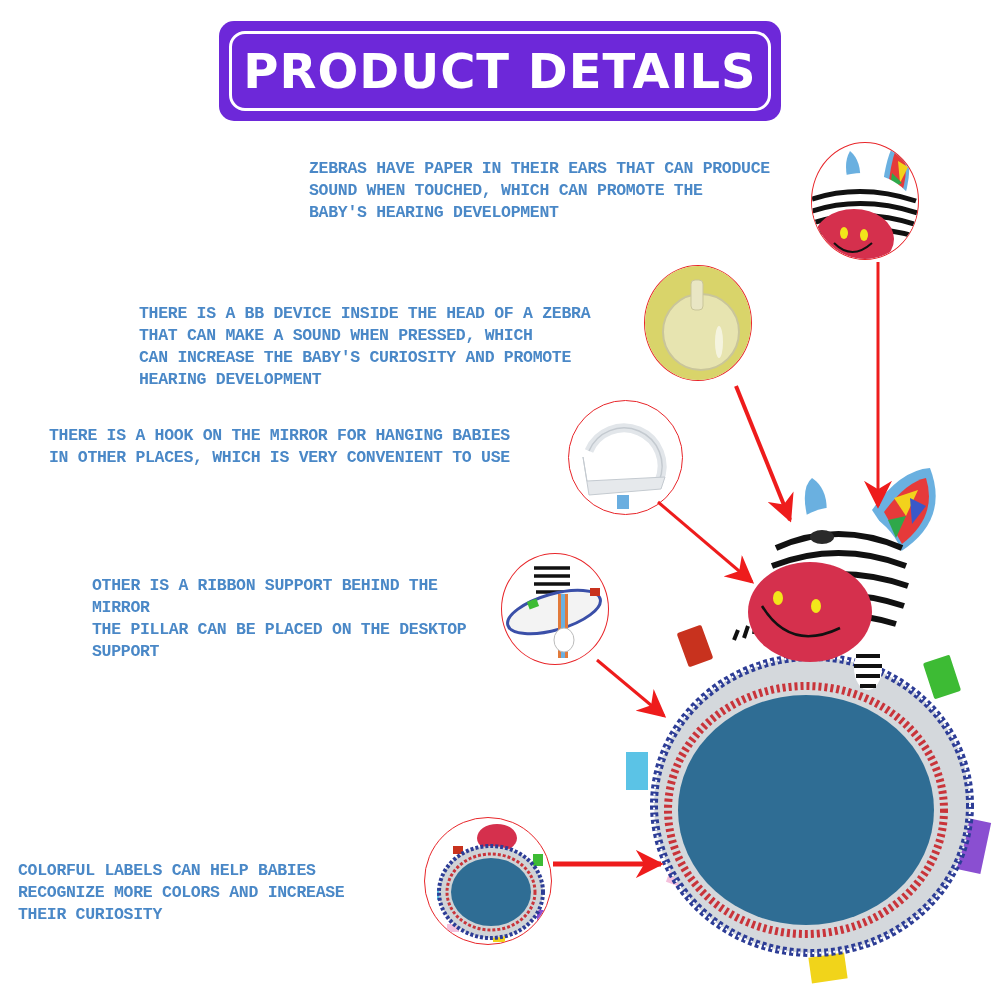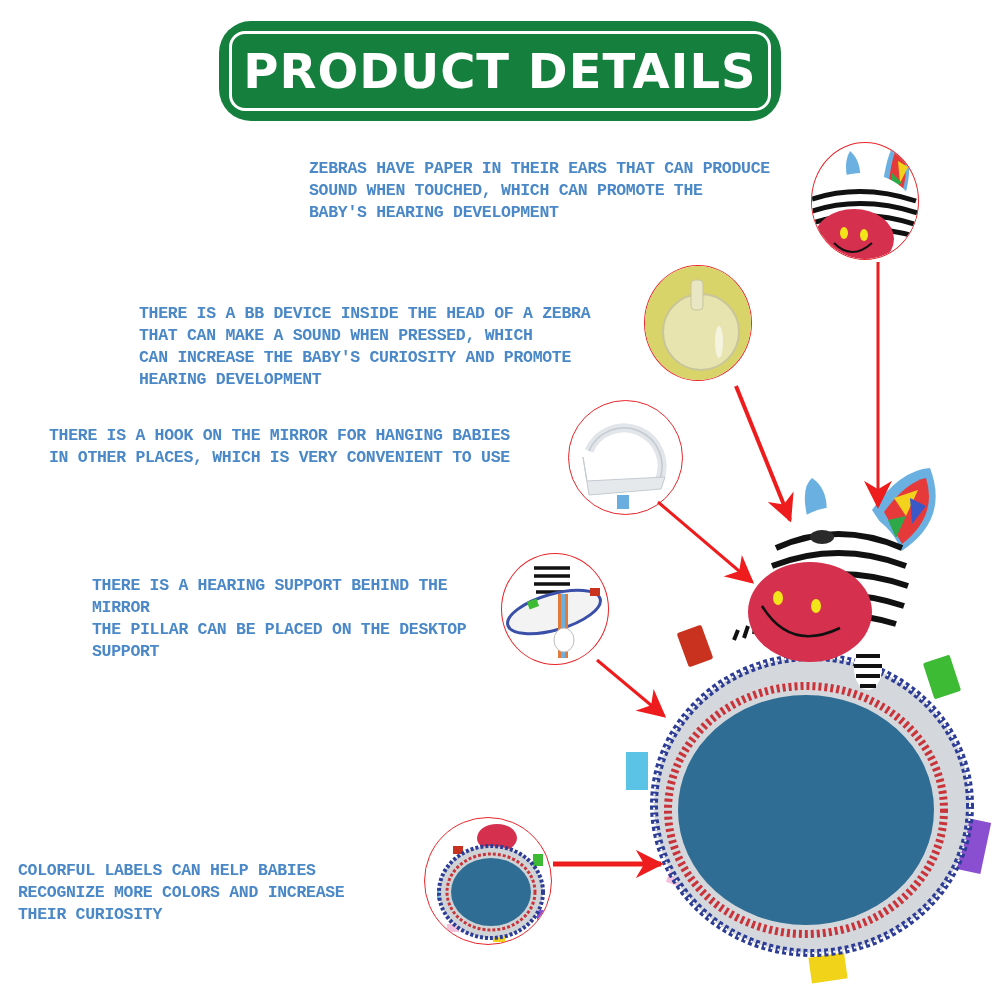--- a/index.html
+++ b/index.html
@@ -1,19 +1,19 @@
 <!DOCTYPE html>
 <html><head>
 <meta charset="utf-8">
 <style>
   html, body { margin: 0; padding: 0; background: #ffffff; }
   body { width: 1000px; height: 1000px; position: relative; overflow: hidden;
          font-family: "Liberation Sans", "DejaVu Sans", sans-serif; }
   .banner { position: absolute; left: 219px; top: 21px; width: 562px; height: 100px;
-            background: #15803d; border-radius: 32px; box-sizing: border-box; }
+            background: #6d28d9; border-radius: 15px; box-sizing: border-box; }
   .banner-inner { position: absolute; left: 10px; top: 10px; right: 10px; bottom: 10px;
                   border: 3px solid #ffffff; border-radius: 16px; box-sizing: border-box;
                   display: flex; align-items: center; justify-content: center; }
   .banner-title { color: #ffffff; font-weight: bold; font-size: 48px; letter-spacing: 1px;
                   font-family: "DejaVu Sans", sans-serif; }
   .feature { position: absolute; color: #4a88c7; font-weight: bold; font-size: 16.5px;
              line-height: 22px; white-space: pre-line; font-family: Liberation Mono, monospace;
              letter-spacing: -0.3px; }
   .thumb { position: absolute; border-radius: 50%; border: 1.5px solid #e8262a;
            overflow: hidden; box-sizing: border-box; background: #fff; }
@@ -30,21 +30,21 @@
 
 <div class="feature" style="left:309px; top:158px;">ZEBRAS HAVE PAPER IN THEIR EARS THAT CAN PRODUCE
 SOUND WHEN TOUCHED, WHICH CAN PROMOTE THE
 BABY'S HEARING DEVELOPMENT</div>
 <div class="feature" style="left:139px; top:280px;margin-top:23px;">THERE IS A BB DEVICE INSIDE THE HEAD OF A ZEBRA
 THAT CAN MAKE A SOUND WHEN PRESSED, WHICH
 CAN INCREASE THE BABY'S CURIOSITY AND PROMOTE
 HEARING DEVELOPMENT</div>
 <div class="feature" style="left:49px; top:425px;">THERE IS A HOOK ON THE MIRROR FOR HANGING BABIES
 IN OTHER PLACES, WHICH IS VERY CONVENIENT TO USE</div>
-<div class="feature" style="left:92px; top:575px;">THERE IS A HEARING SUPPORT BEHIND THE
+<div class="feature" style="left:92px; top:575px;">OTHER IS A RIBBON SUPPORT BEHIND THE
 MIRROR
 THE PILLAR CAN BE PLACED ON THE DESKTOP
 SUPPORT</div>
 <div class="feature" style="left:18px; top:860px;">COLORFUL LABELS CAN HELP BABIES
 RECOGNIZE MORE COLORS AND INCREASE
 THEIR CURIOSITY</div>
 
 <div class="thumb" style="left:811px; top:142px; width:108px; height:118px;">
   <svg width="108" height="118" viewBox="0 0 108 118">
     <path d="M38 8 Q50 18 48 40 L38 44 Q30 22 38 8Z" fill="#6ab0e0"></path>

